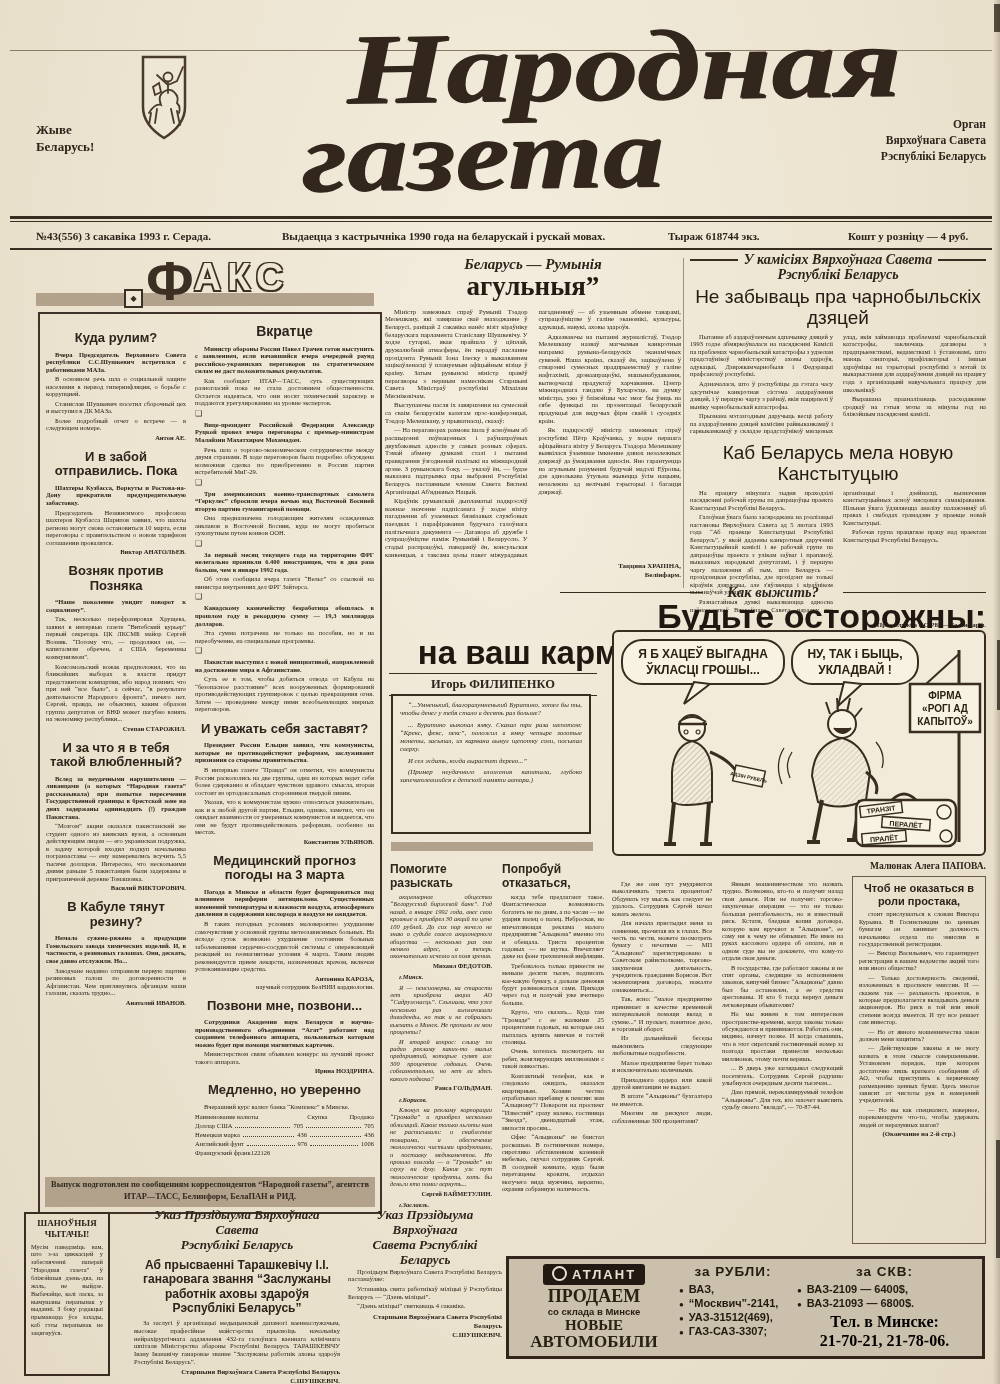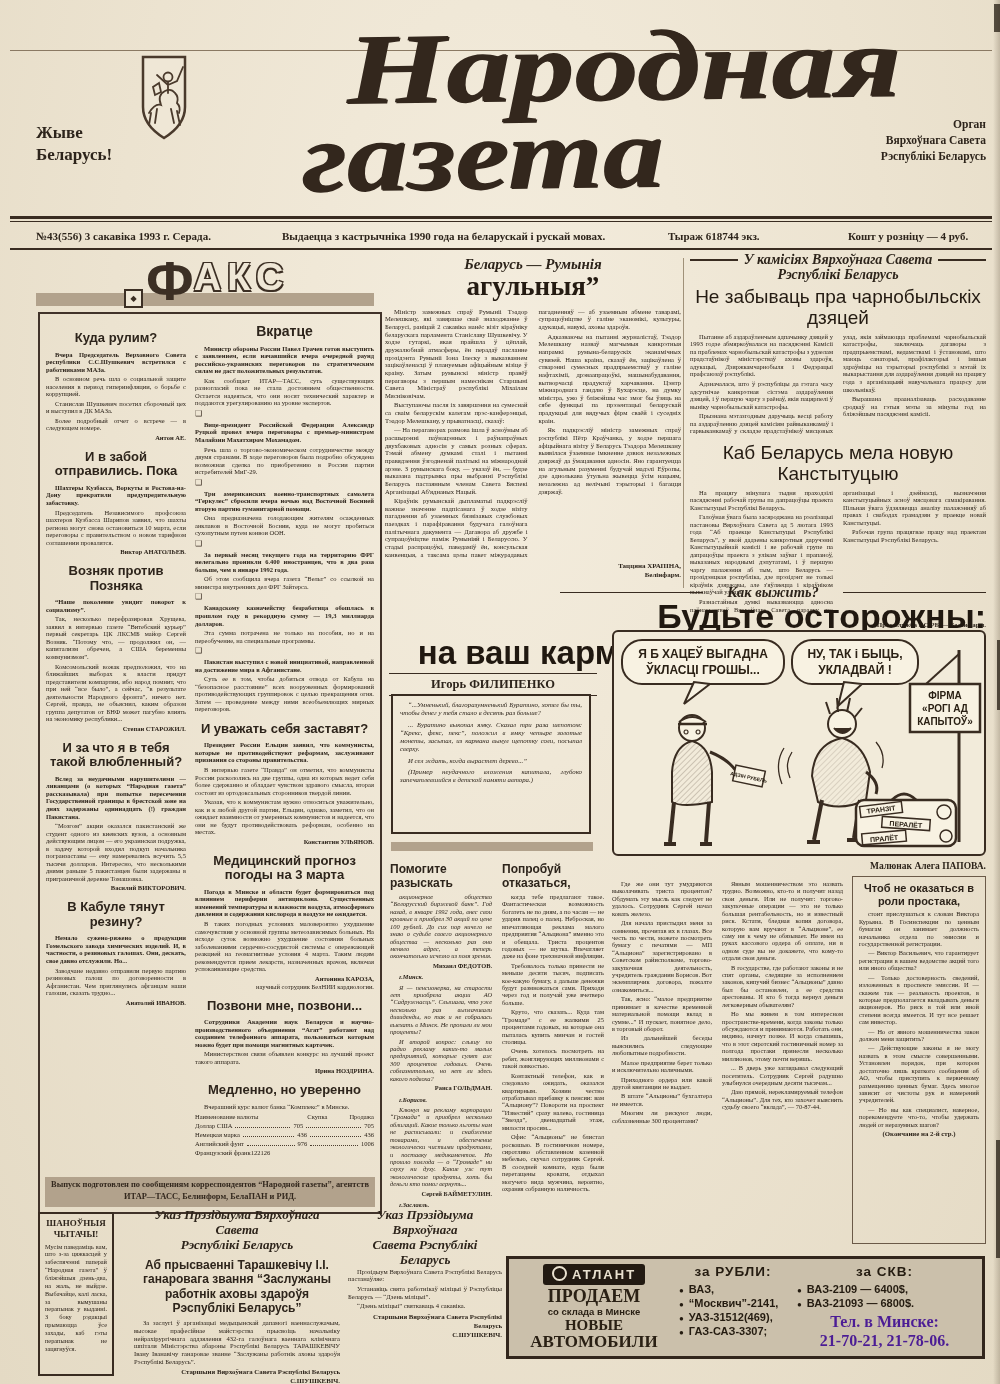--- a/index.html
+++ b/index.html
@@ -5,21 +5,21 @@
   html,body{margin:0;padding:0;background:#877d70;}
   #page{position:relative;width:1000px;height:1384px;margin:0 auto;overflow:hidden;
     background:radial-gradient(ellipse at 50% 28%,#f4edde 0%,#ece3d0 55%,#e4dac4 100%);
     font-family:"Liberation Serif","DejaVu Serif",serif;color:#2d241b;}
   .abs{position:absolute;}
   
   .r1{left:10px;right:8px;top:50px;height:1px;background:#8a7963;}
   .r2a{left:10px;right:8px;top:216px;height:3px;background:#392c21;}
   .r2b{left:10px;right:8px;top:221px;height:1px;background:#392c21;}
   .r3{left:10px;right:8px;top:248px;height:2px;background:#392c21;}
-  .slogan{left:36px;top:122px;font-weight:bold;font-size:17px;line-height:1.3;}
+  .slogan{left:36px;top:122px;font-weight:bold;font-size:13px;line-height:1.3;}
   .organ{right:14px;top:116px;text-align:right;font-weight:bold;font-size:11.5px;line-height:1.4;}
   .mt{font-style:italic;font-weight:bold;color:#33271d;text-shadow:1px 1px 0 #33271d;white-space:nowrap;}
   .mt1{left:345px;top:12px;font-size:100px;transform:scaleX(1.28) rotate(-1deg);transform-origin:left top;}
   .mt2{left:300px;top:100px;font-size:100px;transform:scaleX(1.22) rotate(-1deg);transform-origin:left top;}
   .info{top:230px;font-weight:bold;font-size:11px;white-space:nowrap;}
   .i1{left:36px}.i2{left:282px}.i3{left:668px}.i4{left:848px}
   
   .np{font-size:6.5px;line-height:1.16;text-align:justify;text-indent:9px;margin:0 0 2px;}
   .lead{font-weight:bold;}
   .lit{font-style:italic;}
@@ -81,21 +81,21 @@
   .c1{left:390px;top:858px;width:102px;height:386px;}
   .c2{left:502px;top:858px;width:102px;height:386px;}
   .c3{left:612px;top:880px;width:100px;height:364px;}
   .c4{left:722px;top:880px;width:121px;height:364px;}
   .c5{left:852px;top:876px;width:134px;height:368px;border:1px solid #6b5a48;box-sizing:border-box;padding:5px 6px;overflow:hidden;}
   .c5t{font-family:"Liberation Sans","DejaVu Sans",sans-serif;font-weight:bold;font-size:11px;line-height:1.15;text-align:center;margin-bottom:3px;}
   .c5f{text-align:center;font-weight:bold;font-size:6.8px;margin-top:2px;}
   .cart{left:612px;top:630px;width:374px;height:226px;border:2px solid #392c21;border-radius:6px;background:#f2ebda;box-sizing:border-box;overflow:hidden;}
   .cart-cap{left:612px;width:374px;top:861px;text-align:right;font-weight:bold;font-size:9.5px;}
   
-  .notice{left:38px;top:1212px;width:76px;height:164px;border:2px solid #392c21;box-sizing:border-box;padding:4px 5px;overflow:hidden;}
+  .notice{left:24px;top:1212px;width:86px;height:164px;border:2px solid #392c21;box-sizing:border-box;padding:4px 5px;overflow:hidden;}
   .notice h4{margin:0 0 3px;text-align:center;font-size:9px;line-height:1.2;}
   .notice p{font-size:6.3px;line-height:1.25;text-align:justify;margin:0;}
   .decree .dhead{font-style:italic;font-weight:bold;font-size:13px;line-height:1.15;text-align:center;}
   .decree .dtitle{font-family:"Liberation Sans","DejaVu Sans",sans-serif;font-weight:bold;font-size:12px;line-height:1.2;text-align:center;margin:5px 0 4px;}
   .decree .np{font-size:6.6px;}
   .decree .dsig{text-align:right;font-size:6.8px;font-weight:bold;line-height:1.3;margin-top:3px;}
   .decree .ddate{font-size:6.8px;line-height:1.6;margin-top:4px;}
   .d1{left:134px;top:1208px;width:206px;}
   .d2{left:348px;top:1208px;width:154px;}
   
@@ -108,21 +108,21 @@
   .ad-l1{font-weight:bold;font-size:18px;line-height:1.05;}
   .ad-l2{font-family:"Liberation Sans","DejaVu Sans",sans-serif;font-weight:bold;font-size:9.5px;}
   .ad-l3{font-weight:bold;font-size:15px;line-height:1.1;}
   .ad-l4{font-weight:bold;font-size:17px;line-height:1.1;}
   .ad-h{font-family:"Liberation Sans","DejaVu Sans",sans-serif;font-weight:bold;font-size:13.5px;text-align:center;letter-spacing:1px;margin-bottom:4px;color:#241b10;}
   .ad-mid{flex:1;}
   .ad-right{width:175px;}
   .ad-item{display:flex;align-items:baseline;gap:5px;font-family:"Liberation Sans","DejaVu Sans",sans-serif;
     font-weight:bold;font-size:11px;margin:2px 0;color:#241b10;}
   .ad-item .blt{font-size:8px;}
-  .ad-ph{font-weight:bold;font-size:16px;text-align:center;line-height:1.2;margin-top:3px;color:#4c1d95;}
+  .ad-ph{font-weight:bold;font-size:16px;text-align:center;line-height:1.2;margin-top:3px;color:#000000;}
   
   .edge{background:#241c12;opacity:.75;}
   .e1{right:0;top:4px;width:6px;height:28px;}
   .e2{right:0;top:640px;width:3px;height:70px;}
   .e3{right:0;top:1140px;width:4px;height:118px;}
   .eshade{right:0;top:0;width:7px;height:1384px;background:linear-gradient(to right,rgba(60,45,25,0),rgba(60,45,25,.22));}
 </style>
 </head>
 <body>
 

